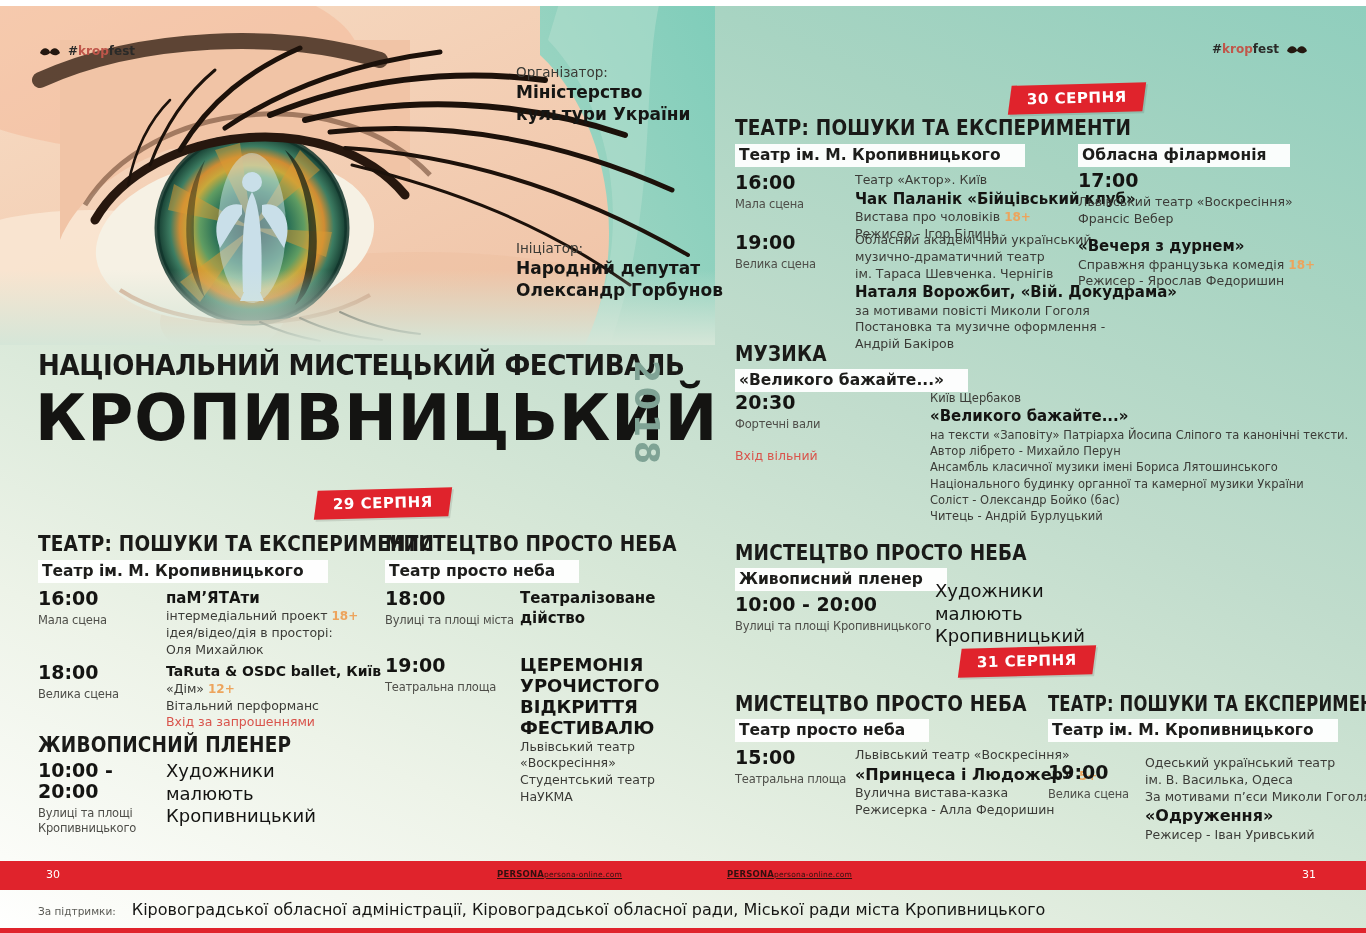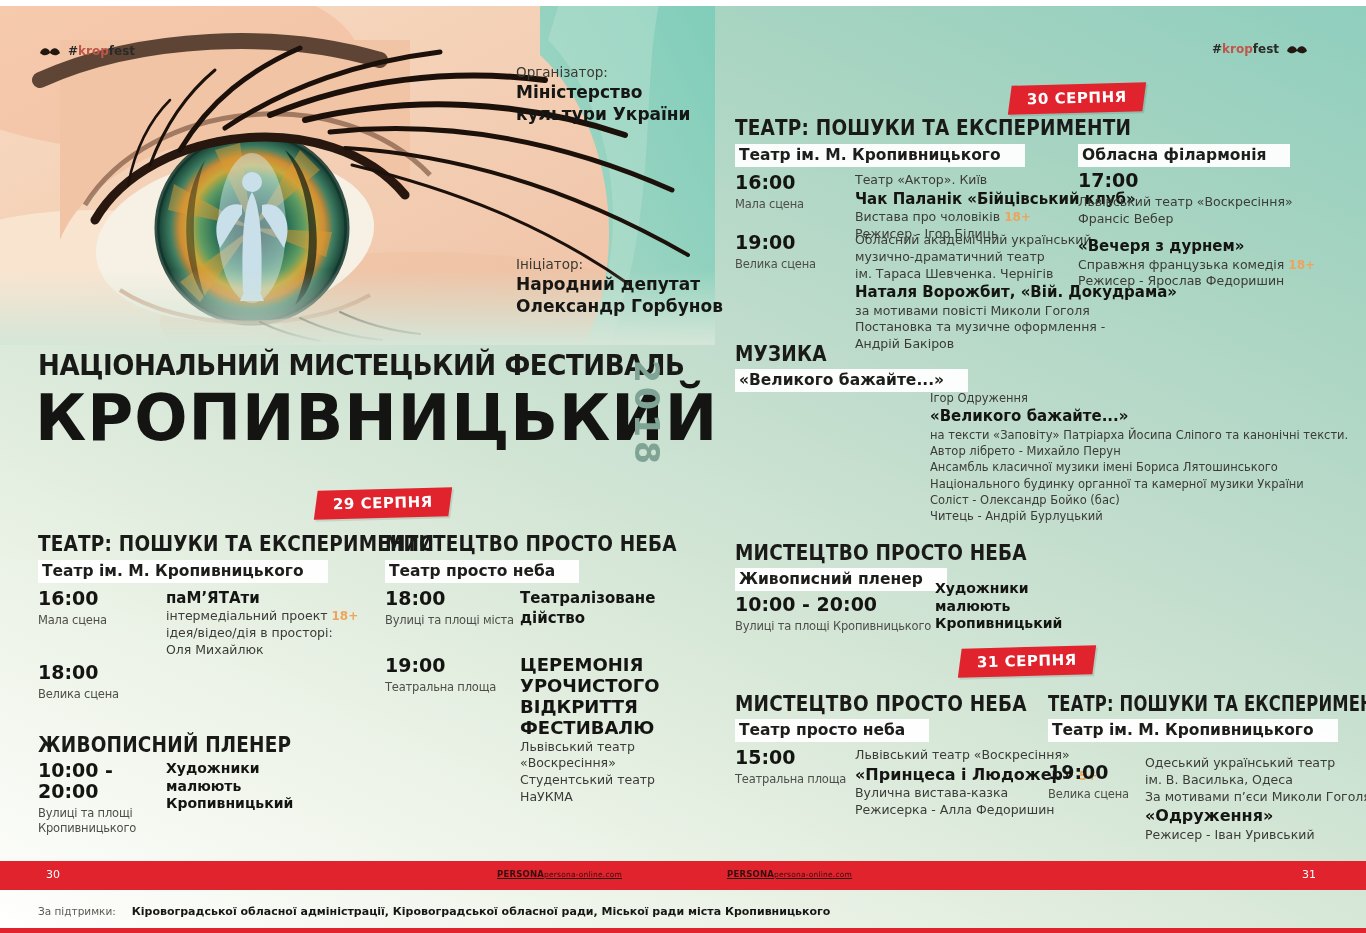--- a/index.html
+++ b/index.html
@@ -36,33 +36,33 @@
   .ev{position:absolute;display:flex}
   .tcol{flex:none}
   .time{font-weight:bold;font-size:19px;color:#141412;line-height:1.1}
   .place{font-size:11.5px;color:#4e4e49;margin-top:4px;white-space:nowrap;line-height:1.3;letter-spacing:-.2px}
   .place.wrap{white-space:normal;width:112px}
   .etitle{font-weight:bold;font-size:15px;color:#141412;line-height:1.35;white-space:nowrap}
   .etitle.sm{font-size:14px}
   .eline{font-size:12.5px;color:#3b3b37;line-height:1.34;white-space:nowrap}
   .wrapline{white-space:normal;width:150px}
   .caps{font-weight:bold;font-size:18px;line-height:1.16;color:#141412;width:125px}
-  .bigdesc{font-weight:bold;font-size:14px;line-height:1.25;color:#141412;width:132px}
+  .bigdesc{font-weight:normal;font-size:18px;line-height:1.25;color:#141412;width:132px}
   .rednote{color:#d9544c;font-size:12.5px;margin-top:8px;white-space:nowrap}
   .age{color:#eda45c;font-weight:bold;font-size:12px}
   .gap{height:9px}
   .mline{font-size:11.5px;color:#3b3b37;line-height:1.42;white-space:nowrap}
   
   #footbar{left:0;top:861px;width:1366px;height:29px;background:#e0232c}
   .pagenum{color:#fff;font-weight:normal;font-size:11px}
   .brand{font-size:8.5px;color:#32100f;font-weight:bold;text-decoration:underline;letter-spacing:.2px;white-space:nowrap}
   .brand .bsuf{font-weight:normal;font-size:7.5px}
   #support{left:38px;top:900px;white-space:nowrap}
   #support .slabel{font-size:10.5px;color:#5a5a55;margin-right:16px}
-  #support .stext{font-size:11px;font-weight:bold;color:#161614}
+  #support .stext{font-size:16px;font-weight:normal;color:#161614}
   #bottomline{left:0;top:928px;width:1366px;height:5px;background:#e0232c}
   svg{display:block}
 </style>
 </head>
 <body>
 
 <div id="poster">
 
   <svg class="abs" style="left:0;top:0" width="715" height="345" viewBox="0 0 715 345">
     <defs>
@@ -154,21 +154,21 @@
     <svg width="24" height="11" viewBox="0 0 24 11">
       <path d="M2,7 C4,1 10,1 12,6 C14,1 20,1 22,7 C18,11 14,9 12,7 C10,9 6,11 2,7 Z" fill="#241810"></path>
     </svg>
   </div>
 
   <div class="abs" style="left:516px;top:64px">
     <div class="info-label">Організатор:</div>
     <div class="info-bold">Міністерство</div>
     <div class="info-bold">культури України</div>
   </div>
-  <div class="abs" style="left:516px;top:256px">
+  <div class="abs" style="left:516px;top:240px">
     <div class="info-label">Ініціатор:</div>
     <div class="info-bold">Народний депутат</div>
     <div class="info-bold">Олександр Горбунов</div>
   </div>
 
   <div class="abs" id="title1">НАЦІОНАЛЬНИЙ МИСТЕЦЬКИЙ ФЕСТИВАЛЬ</div>
   <div class="abs" id="title2">КРОПИВНИЦЬКИЙ</div>
   <div class="abs" id="year">2018</div>
 
   <div class="abs badge" style="left:316px;top:489px">
@@ -188,20 +188,26 @@
       <div class="eline"><span>інтермедіальний проект</span> <span class="age">18+</span></div>
       <div class="eline">ідея/відео/дія в просторі:</div>
       <div class="eline">Оля Михайлюк</div>
     </div>
   </div>
 
   <div class="ev" style="left:38px;top:662px">
     <div class="tcol" style="width:128px">
       <div class="time">18:00</div>
       <div class="place">Велика сцена</div>
+    </div>
+    <div class="dcol">
+      <div class="etitle sm">TaRuta &amp; OSDC ballet, Київ</div>
+      <div class="eline"><span>«Дім»</span> <span class="age">12+</span></div>
+      <div class="eline">Вітальний перформанс</div>
+      <div class="eline rednote" style="margin-top:0">Вхід за запрошеннями</div>
     </div>
   </div>
 
   <div class="abs sech" style="left:38px;top:733px">ЖИВОПИСНИЙ ПЛЕНЕР</div>
   <div class="ev" style="left:38px;top:760px">
     <div class="tcol" style="width:128px">
       <div class="time">10:00 - 20:00</div>
       <div class="place wrap">Вулиці та площі Кропивницького</div>
     </div>
     <div class="dcol">
@@ -277,22 +283,27 @@
     <div class="eline">Франсіс Вебер</div>
     <div class="gap"></div>
     <div class="etitle">«Вечеря з дурнем»</div>
     <div class="eline"><span>Справжня французька комедія</span> <span class="age">18+</span></div>
     <div class="eline">Режисер - Ярослав Федоришин</div>
   </div>
 
   <div class="abs sech" style="left:735px;top:342px">МУЗИКА</div>
   <div class="abs venue" style="left:735px;top:369px">«Великого бажайте...»</div>
 
+  <div class="abs" style="left:735px;top:392px">
+    <div class="time">20:30</div>
+    <div class="place">Фортечні вали</div>
+    <div class="rednote" style="margin-top:16px">Вхід вільний</div>
+  </div>
   <div class="abs" style="left:930px;top:390px">
-    <div class="mline">Ігор Одруження</div>
+    <div class="mline">Київ Щербаков</div>
     <div class="etitle">«Великого бажайте...»</div>
     <div class="mline">на тексти «Заповіту» Патріарха Йосипа Сліпого та канонічні тексти.</div>
     <div class="mline">Автор лібрето - Михайло Перун</div>
     <div class="mline">Ансамбль класичної музики імені Бориса Лятошинського</div>
     <div class="mline">Національного будинку органної та камерної музики України</div>
     <div class="mline">Соліст - Олександр Бойко (бас)</div>
     <div class="mline">Читець - Андрій Бурлуцький</div>
   </div>
 
   <div class="abs sech" style="left:735px;top:541px">МИСТЕЦТВО ПРОСТО НЕБА</div>

